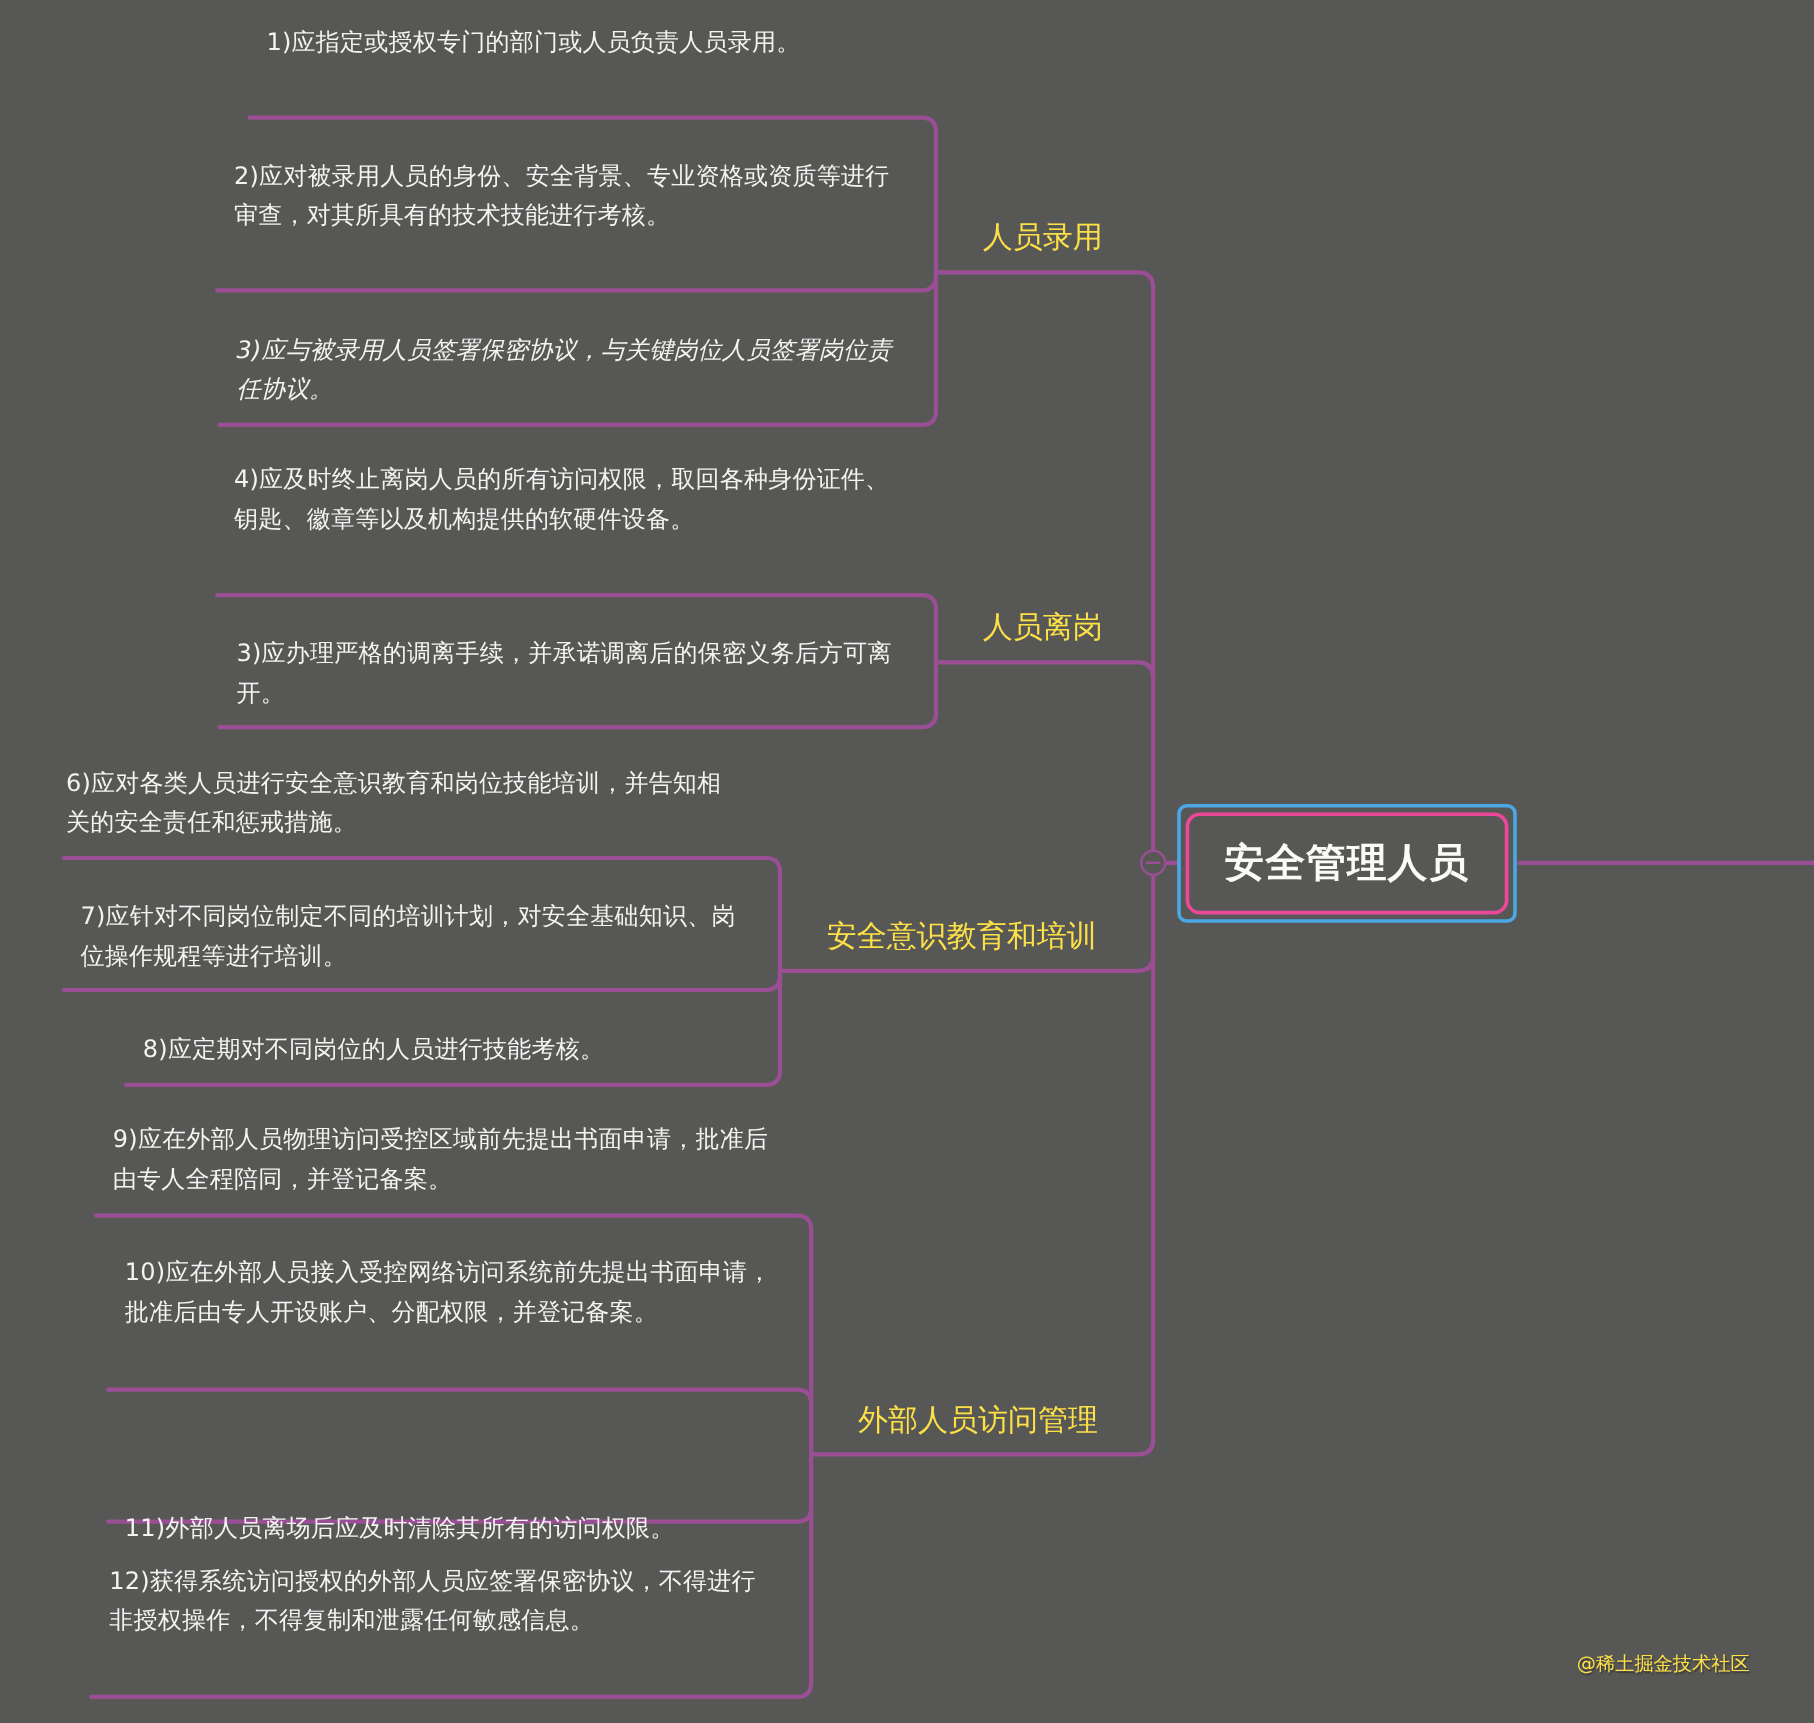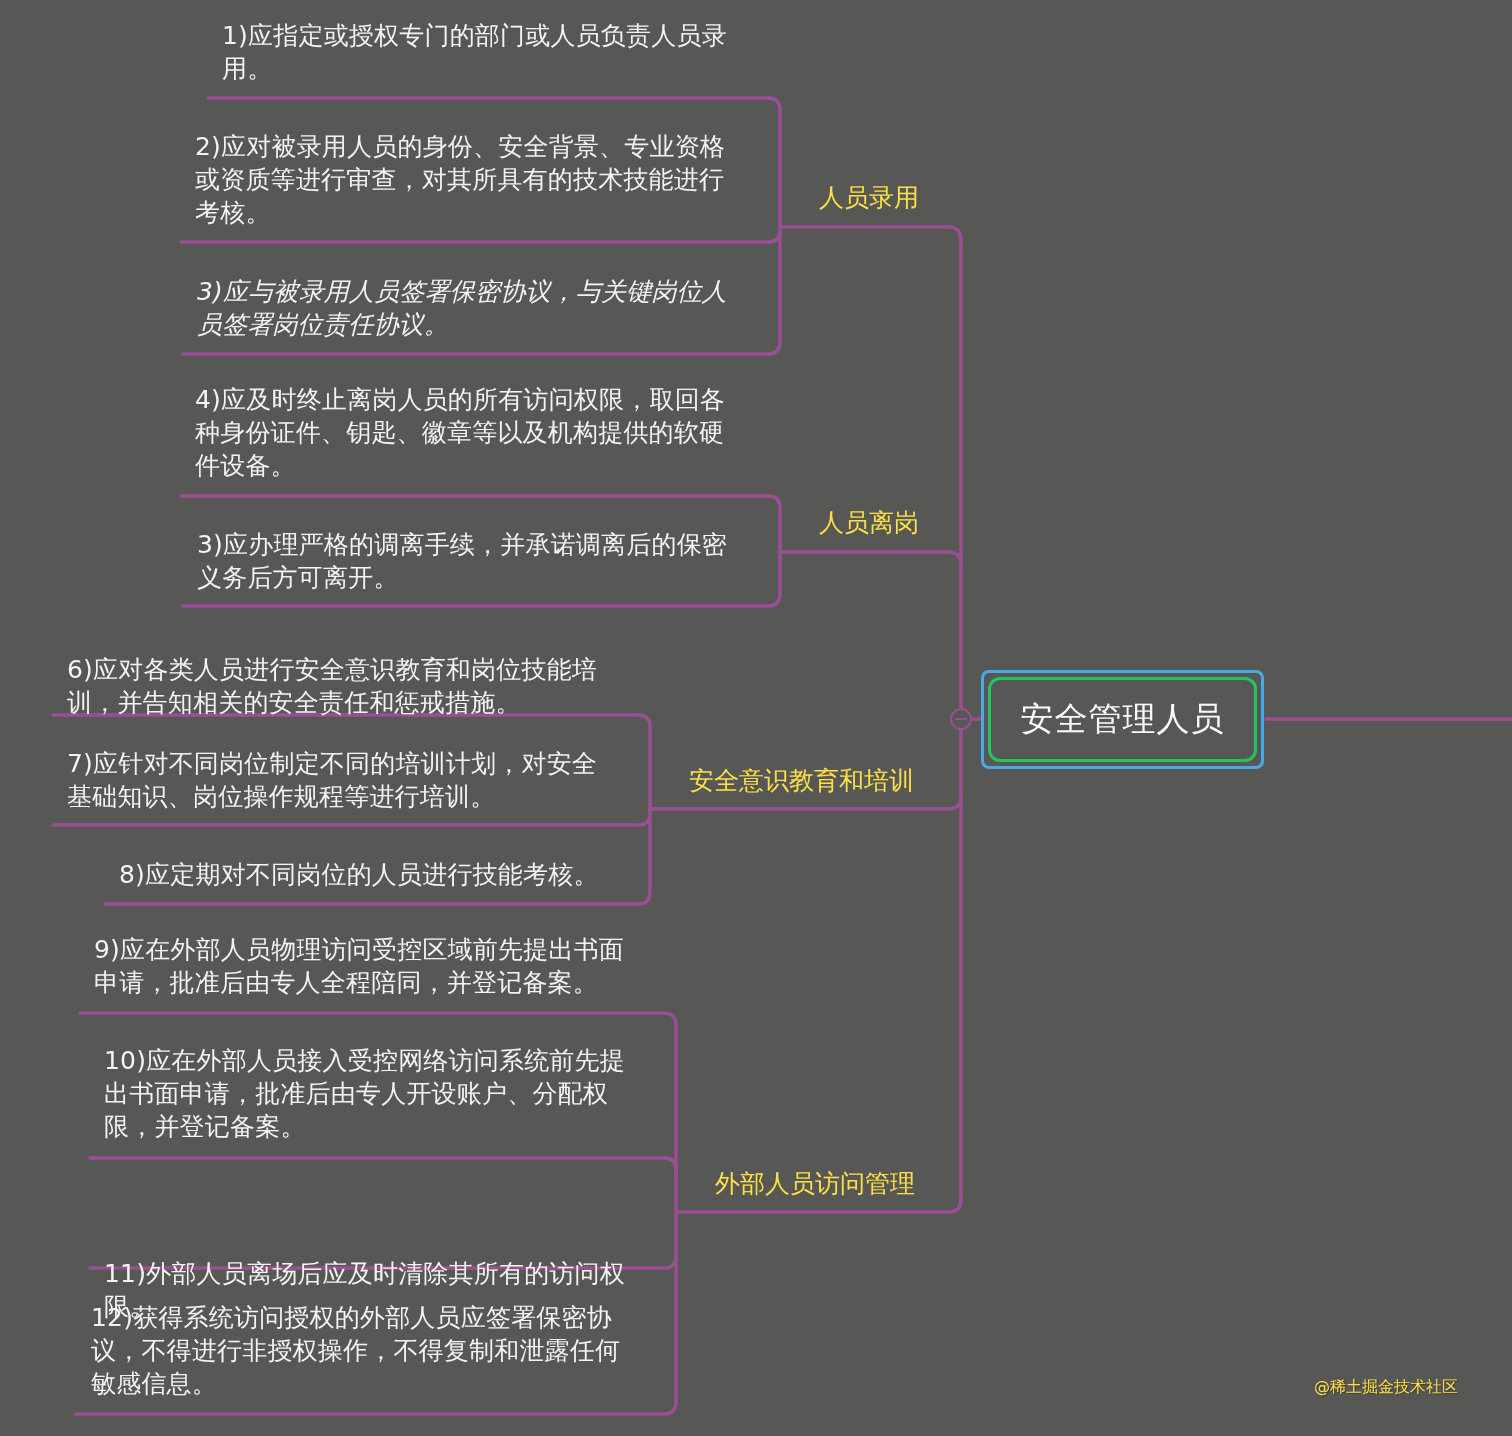--- a/index.html
+++ b/index.html
@@ -4,37 +4,37 @@
   <style>
     html, body { margin: 0; padding: 0; }
     body {
       width: 1512px; height: 1436px; background: #575856;
       position: relative; overflow: hidden;
       font-family: "DejaVu Sans", "Liberation Sans", sans-serif;
       color: #f2f2f0;
     }
     svg.lines { position: absolute; left: 0; top: 0; width: 1512px; height: 1436px; }
     .leaf {
-      position: absolute; font-size: 25px; line-height: 33px;
+      position: absolute; font-size: 20px; line-height: 33px;
       color: #f3f3f1; white-space: normal; letter-spacing: 0.2px;
     }
     .branch {
       position: absolute; font-size: 25px; line-height: 33px; color: #fde047;
       text-align: right; white-space: nowrap;
     }
     .root-outer {
       position: absolute; left: 981px; top: 670px; width: 283px; height: 99px;
       border: 3px solid #4aa8e6; border-radius: 8px; box-sizing: border-box;
       background: #575856;
     }
     .root-inner {
       position: absolute; left: 4px; top: 4px; right: 4px; bottom: 4px;
-      border: 3px solid #22c55e; border-radius: 12px; box-sizing: border-box;
+      border: 3px solid #ec4899; border-radius: 12px; box-sizing: border-box;
       display: flex; align-items: center; justify-content: center;
-      font-size: 33px; font-weight: normal; color: #fafaf8; letter-spacing: 1px;
+      font-size: 33px; font-weight: bold; color: #fafaf8; letter-spacing: 1px;
     }
     .watermark {
       position: absolute; left: 1314px; top: 1377px; font-size: 16px;
       color: #fde047; text-shadow: 1px 1px 1px #3a3a39;
     }
   </style>
 </head>
 <body>
 
 <svg class="lines" viewBox="0 0 1512 1436">
@@ -80,21 +80,21 @@
 <div class="branch" style="left:689px; top:764px;font-family:Liberation Serif, serif;">安全意识教育和培训</div>
 <div class="branch" style="left:715px; top:1167px;">外部人员访问管理</div>
 
 <div class="leaf" style="left:222px; top:19px; width:525px;">1)应指定或授权专门的部门或人员负责人员录用。</div>
 <div class="leaf" style="left:195px; top:130px; width:552px;">2)应对被录用人员的身份、安全背景、专业资格或资质等进行审查，对其所具有的技术技能进行考核。</div>
 <div class="leaf" style="left:197px; top:275px; width:552px;font-style:italic;">3)应与被录用人员签署保密协议，与关键岗位人员签署岗位责任协议。</div>
 
 <div class="leaf" style="left:195px; top:383px; width:552px;">4)应及时终止离岗人员的所有访问权限，取回各种身份证件、钥匙、徽章等以及机构提供的软硬件设备。</div>
 <div class="leaf" style="left:197px; top:528px; width:552px;">3)应办理严格的调离手续，并承诺调离后的保密义务后方可离开。</div>
 
-<div class="leaf" style="left:67px; top:636px; width:552px;margin-top:17px;">6)应对各类人员进行安全意识教育和岗位技能培训，并告知相关的安全责任和惩戒措施。</div>
+<div class="leaf" style="left:55px; top:636px; width:552px;">6)应对各类人员进行安全意识教育和岗位技能培训，并告知相关的安全责任和惩戒措施。</div>
 <div class="leaf" style="left:67px; top:747px; width:552px;">7)应针对不同岗位制定不同的培训计划，对安全基础知识、岗位操作规程等进行培训。</div>
 <div class="leaf" style="left:119px; top:858px; width:520px;">8)应定期对不同岗位的人员进行技能考核。</div>
 
 <div class="leaf" style="left:94px; top:933px; width:552px;">9)应在外部人员物理访问受控区域前先提出书面申请，批准后由专人全程陪同，并登记备案。</div>
 <div class="leaf" style="left:104px; top:1044px; width:540px;">10)应在外部人员接入受控网络访问系统前先提出书面申请，批准后由专人开设账户、分配权限，并登记备案。</div>
 <div class="leaf" style="left:104px; top:1257px; width:540px;">11)外部人员离场后应及时清除其所有的访问权限。</div>
 <div class="leaf" style="left:91px; top:1301px; width:552px;">12)获得系统访问授权的外部人员应签署保密协议，不得进行非授权操作，不得复制和泄露任何敏感信息。</div>
 
 <div class="watermark">@稀土掘金技术社区</div>
 

